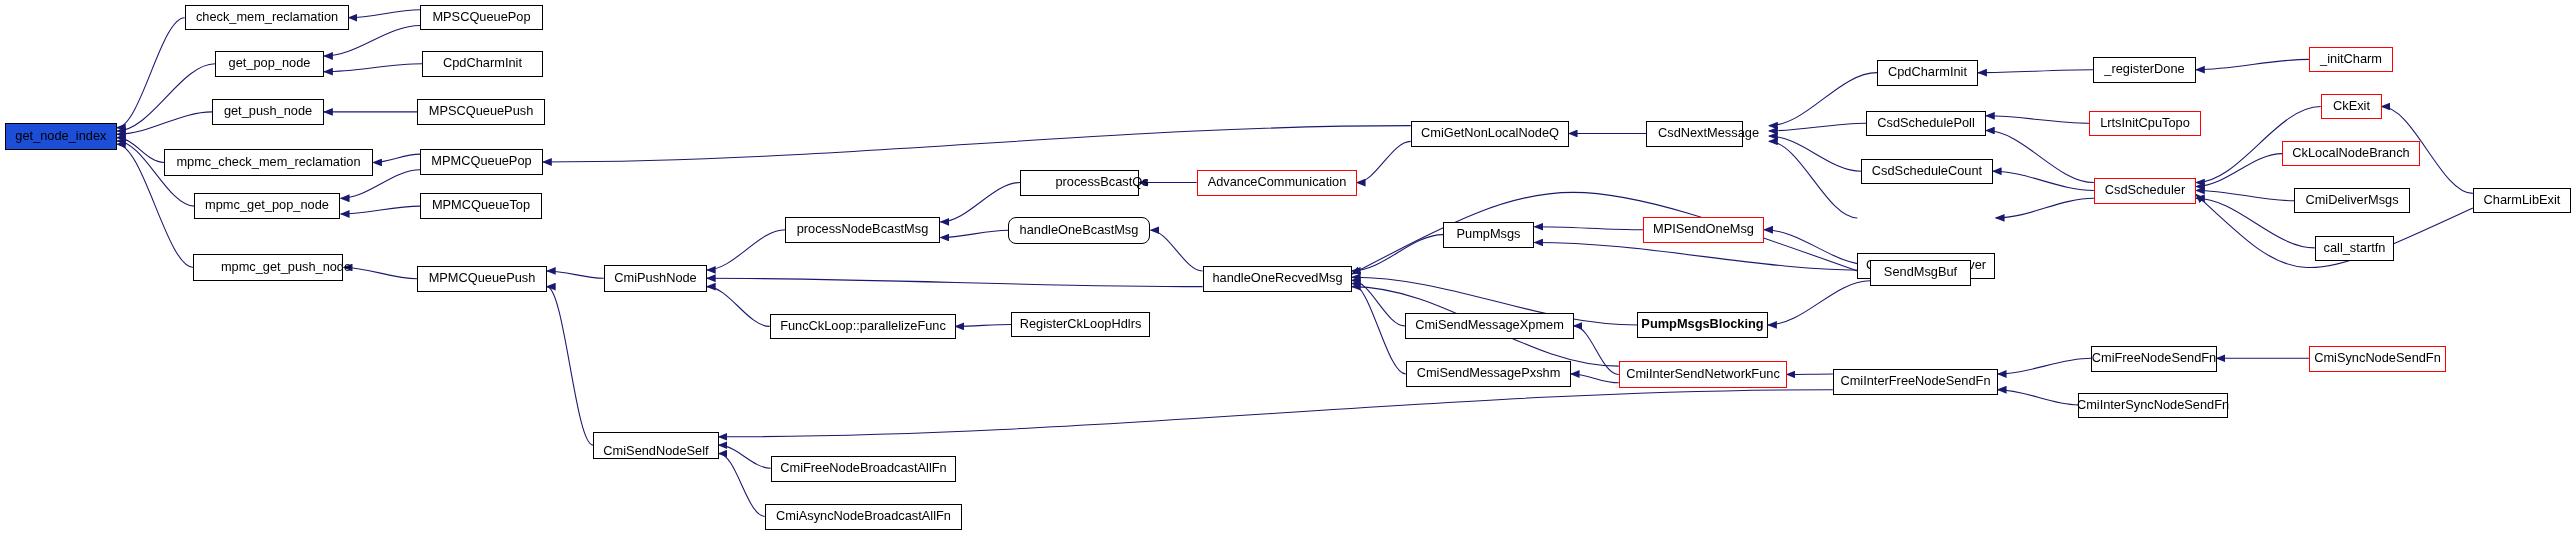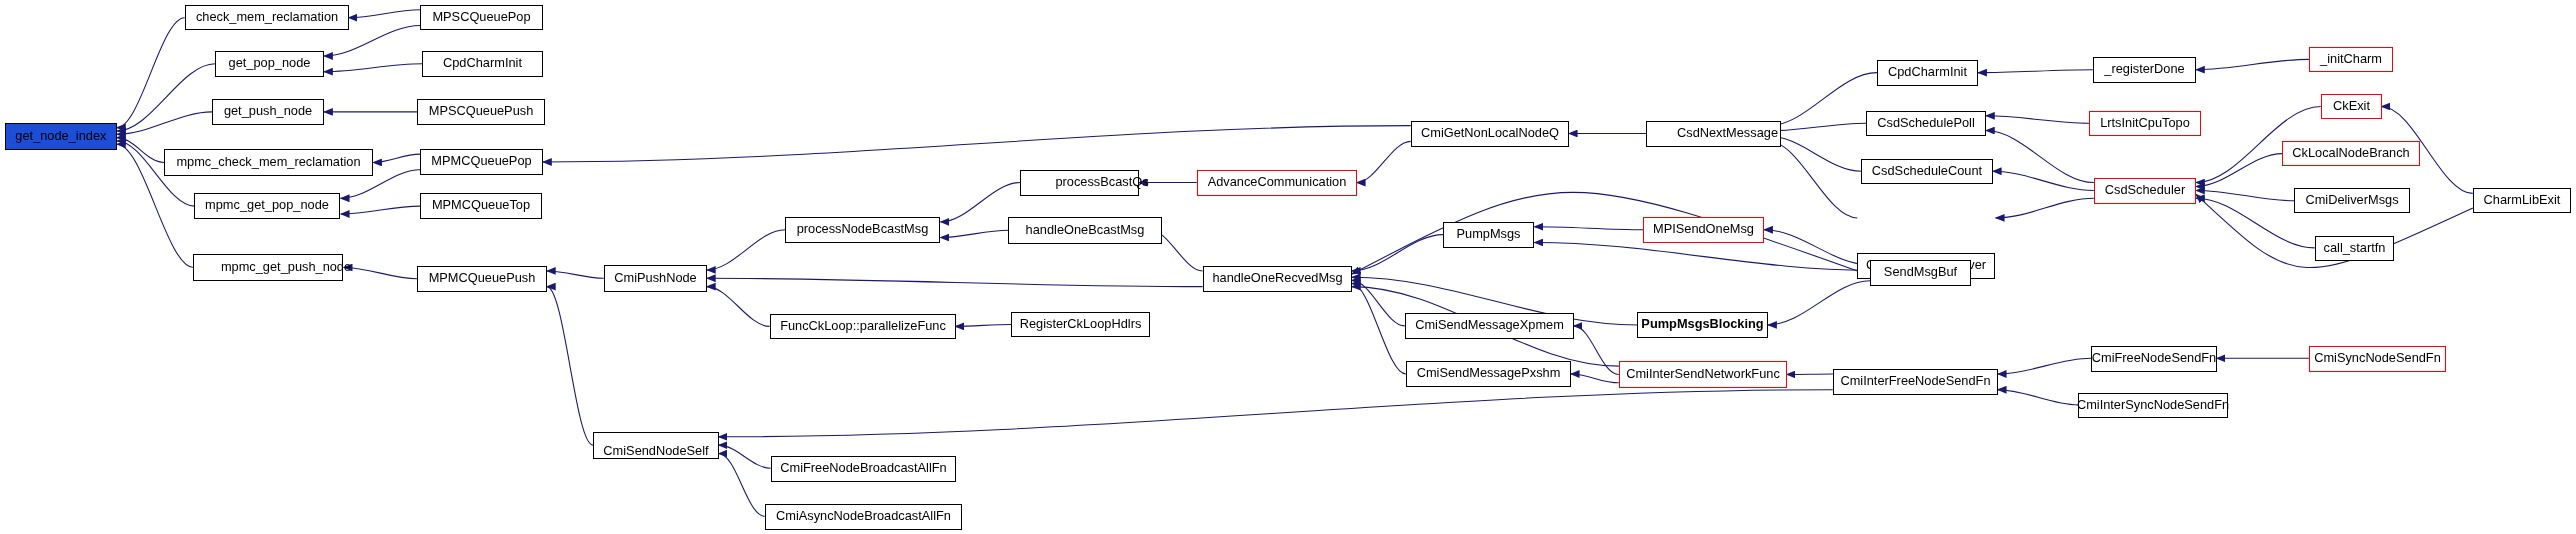--- a/index.html
+++ b/index.html
@@ -130,21 +130,21 @@
       </div>
       <div class="node" style="left: 770px; top: 314px; width: 186px; height: 24.5px;">
         <span>FuncCkLoop::parallelizeFunc</span>
       </div>
       <div class="node" style="left: 1011px; top: 312px; width: 139px; height: 24.5px;">
         <span>RegisterCkLoopHdlrs</span>
       </div>
       <div class="node" style="left: 785px; top: 217px; width: 155px; height: 25.5px;">
         <span>processNodeBcastMsg</span>
       </div>
-      <div class="node" style="left: 1008px; top: 217px; width: 154px; height: 26.5px;">
+      <div class="node" style="left: 1008px; top: 217px; width: 142px; height: 26.5px; border-radius: 8px;">
         <span>handleOneBcastMsg</span>
       </div>
       <div class="node" style="left: 1020px; top: 170px; width: 119px; height: 25.5px; padding-left: 45px;">
         <span>processBcastQs</span>
       </div>
       <div class="node truncated" style="left: 1197px; top: 170px; width: 160px; height: 25.5px;">
         <span>AdvanceCommunication</span>
       </div>
       <div class="node" style="left: 1203px; top: 266px; width: 149px; height: 25.5px;">
         <span>handleOneRecvedMsg</span>
@@ -163,21 +163,21 @@
       </div>
       <div class="node" style="left: 1406px; top: 361px; width: 165px; height: 25.5px;">
         <span>CmiSendMessagePxshm</span>
       </div>
       <div class="node truncated" style="left: 1619px; top: 361px; width: 168px; height: 26.5px;">
         <span>CmiInterSendNetworkFunc</span>
       </div>
       <div class="node" style="left: 1411px; top: 121px; width: 158px; height: 25.5px;">
         <span>CmiGetNonLocalNodeQ</span>
       </div>
-      <div class="node" style="left: 1646px; top: 121px; width: 135px; height: 25.5px; padding-left: 28px;">
+      <div class="node" style="left: 1646px; top: 121px; width: 97px; height: 25.5px; padding-left: 28px;">
         <span>CsdNextMessage</span>
       </div>
       <div class="node" style="left: 1877px; top: 60px; width: 101px; height: 25.5px;">
         <span>CpdCharmInit</span>
       </div>
       <div class="node" style="left: 1866px; top: 111px; width: 120px; height: 24.5px;">
         <span>CsdSchedulePoll</span>
       </div>
       <div class="node" style="left: 1861px; top: 159px; width: 132px; height: 24.5px;">
         <span>CsdScheduleCount</span>

